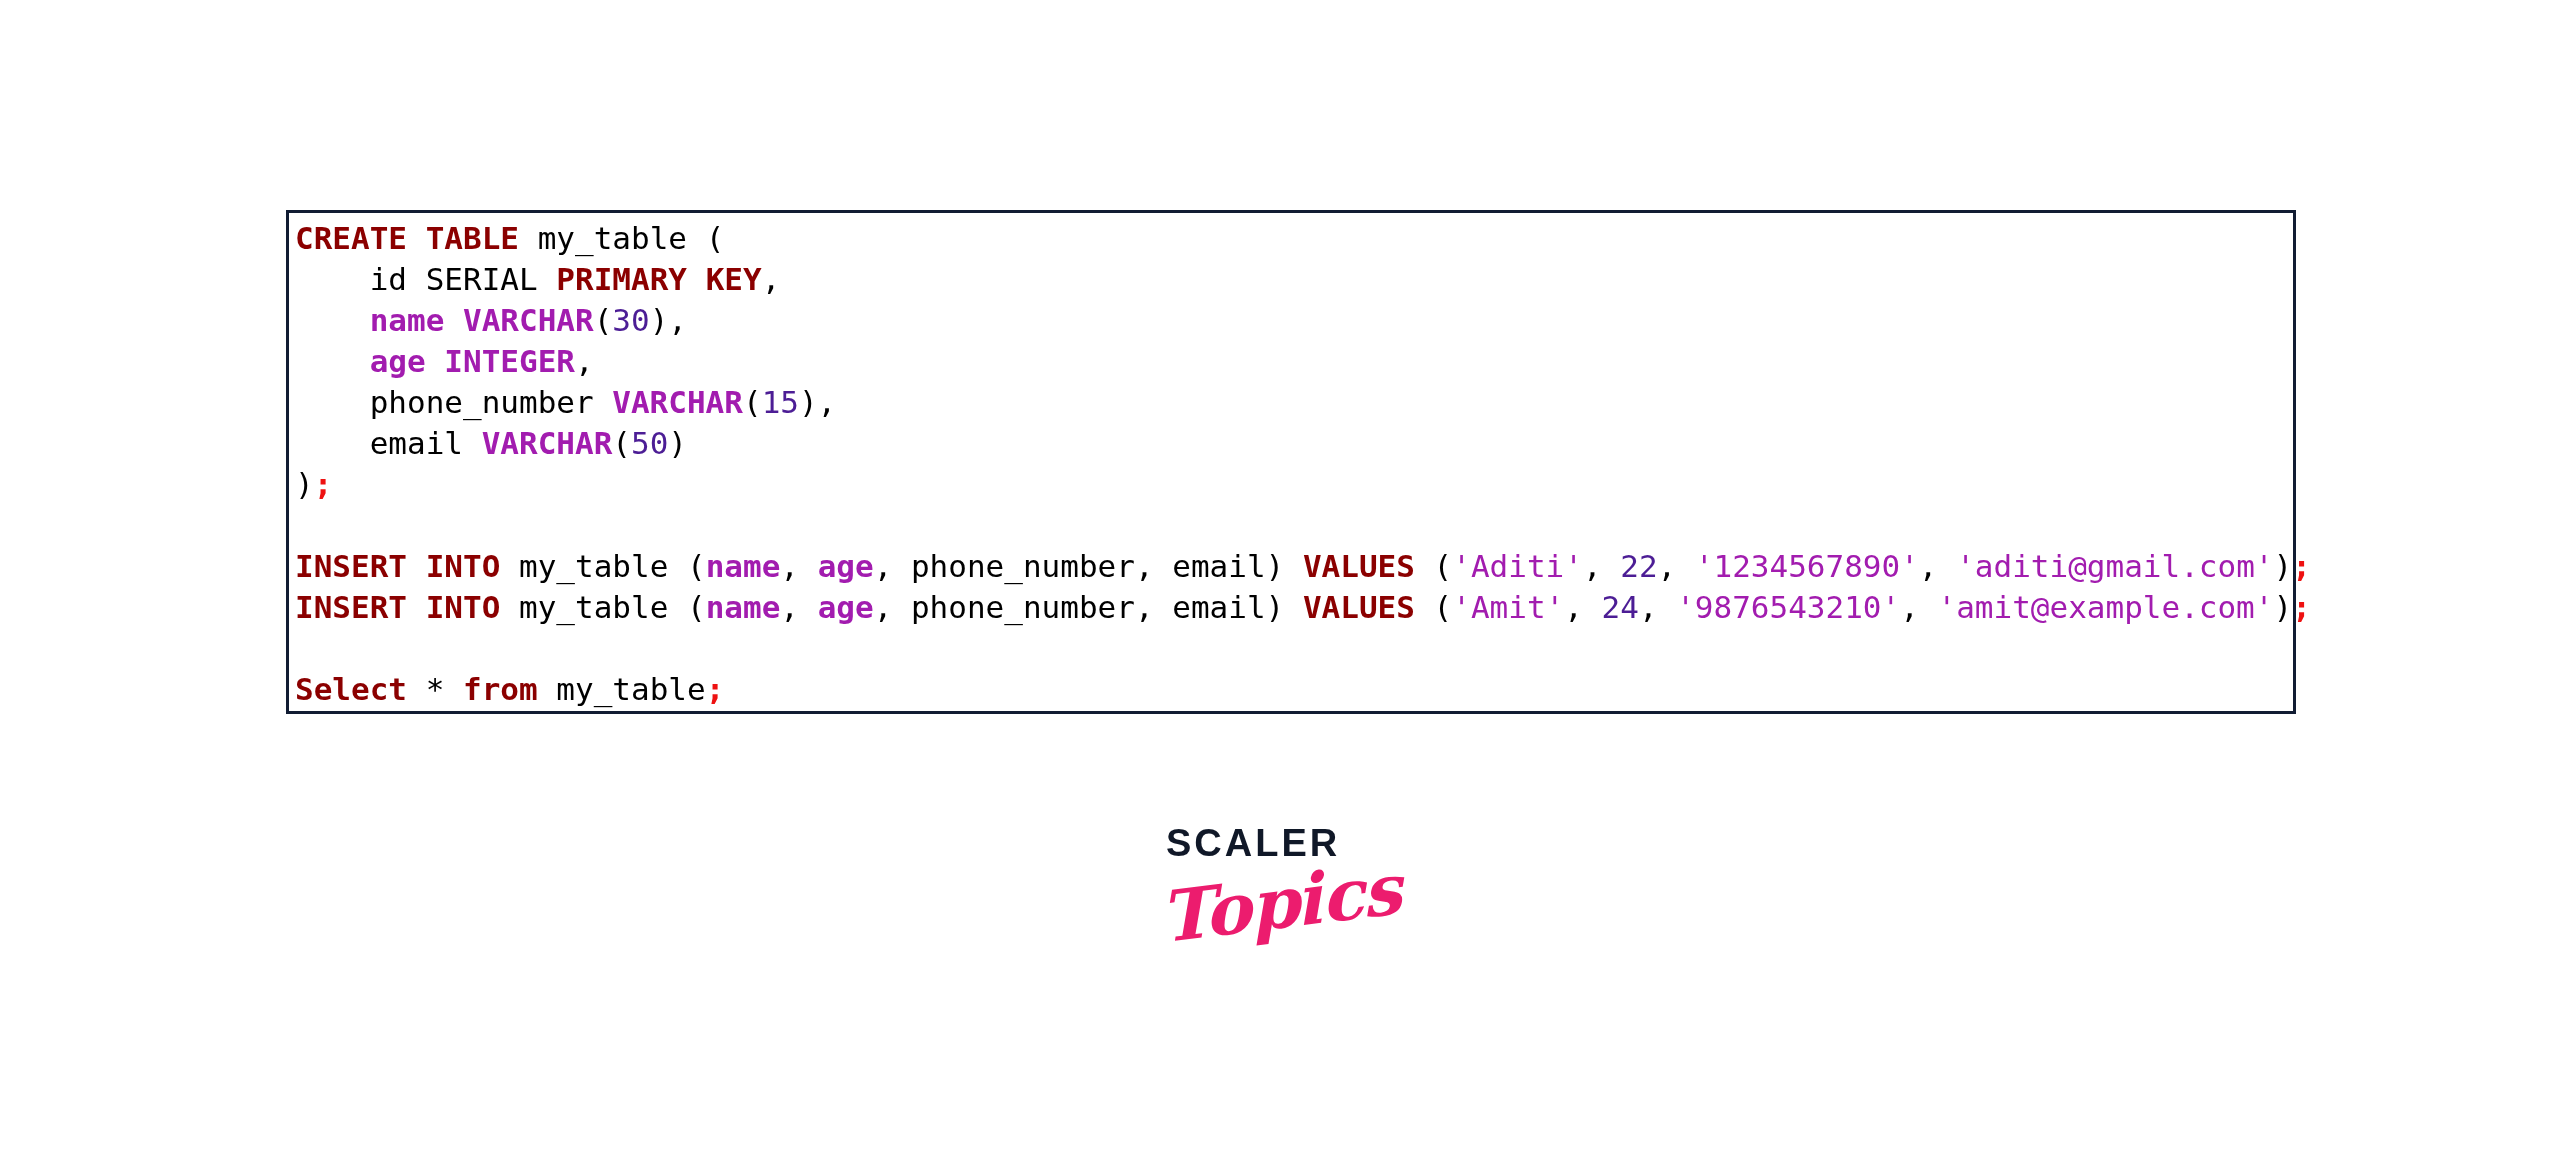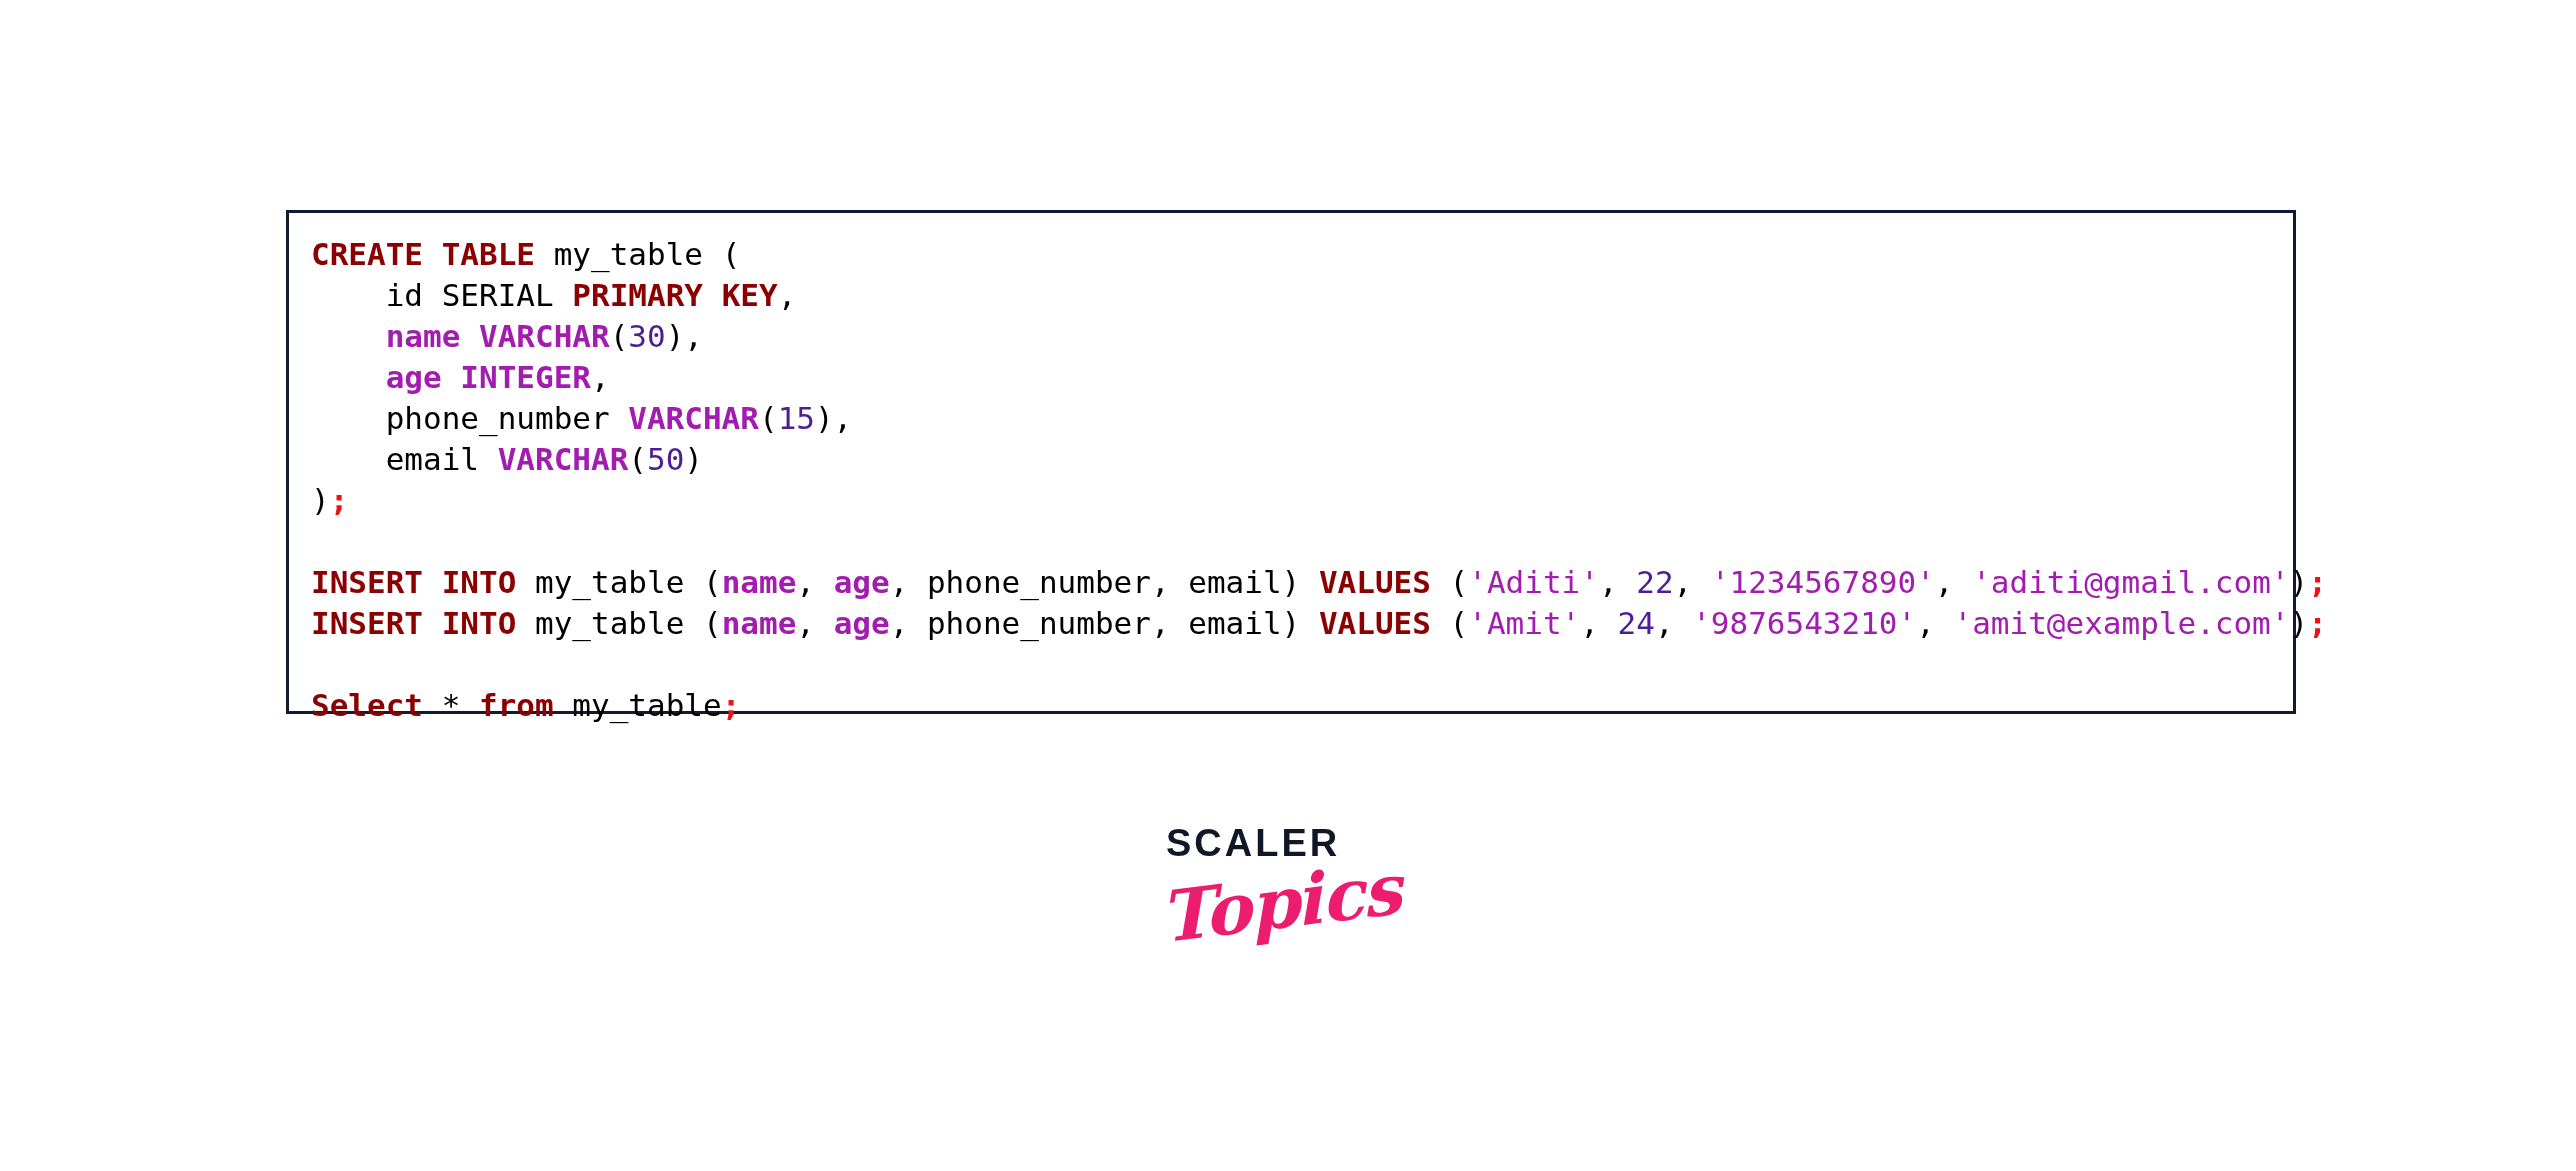--- a/index.html
+++ b/index.html
@@ -25,21 +25,21 @@
     height: 504px;
     box-sizing: border-box;
     border: 3.8px solid #111c33;
     background: #ffffff;
   }
 
   #code-block {
     position: absolute;
     left: 0px;
     top: 5.3px;
-    margin: 16px;
+    margin: 0;
     padding: 0 0 16px 6px;
     font-family: "DejaVu Sans Mono", "Liberation Mono", monospace;
     font-size: 31px;
     line-height: 41px;
     letter-spacing: 0px;
     white-space: pre;
     color: #000000;
     font-weight: 400;
   }
 

